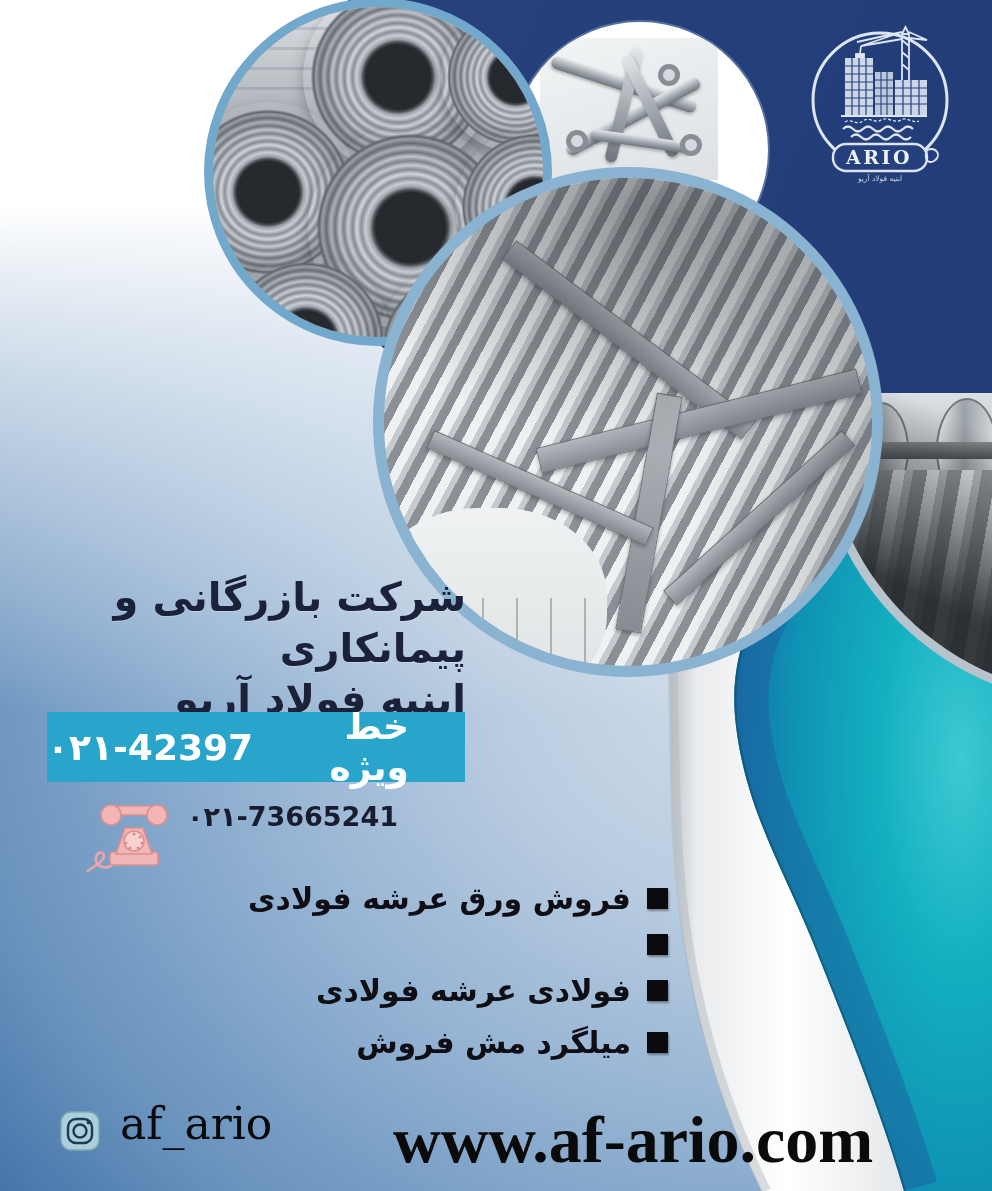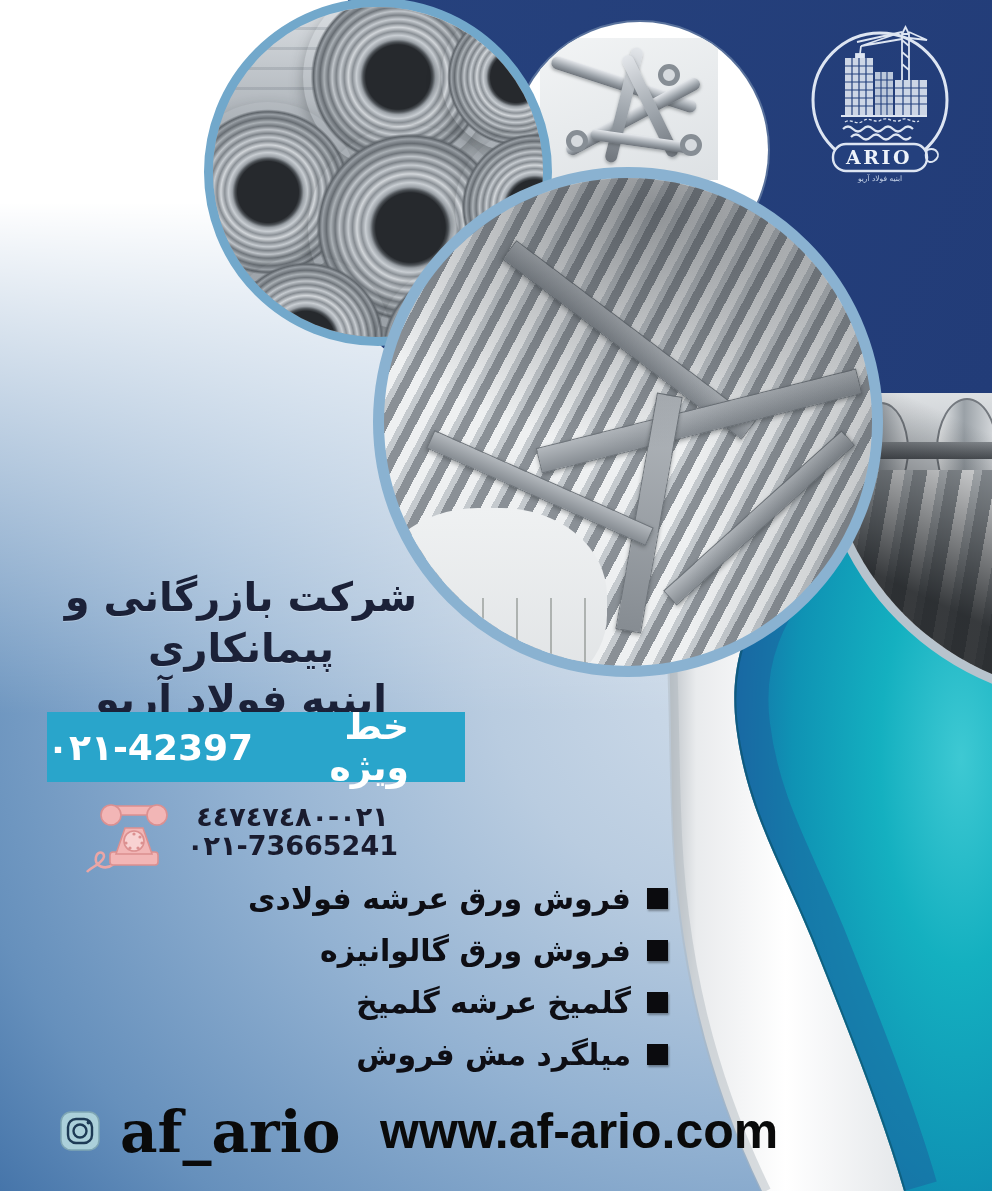--- a/index.html
+++ b/index.html
@@ -54,37 +54,37 @@
   .beam{position:absolute;background:linear-gradient(180deg,#b3b8bd,#868c92);border:1px solid #6e747a;box-shadow:0 2px 4px rgba(40,44,48,.4)}
   .sky{position:absolute;left:-12px;top:330px;width:235px;height:195px;border-radius:45%;
     background:linear-gradient(180deg,#eff1f2,#dfe2e4)}
   .trees{position:absolute;left:10px;top:90px;width:210px;height:100px;opacity:.5;
     background:repeating-linear-gradient(90deg,rgba(0,0,0,0) 0 32px,rgba(70,78,70,.7) 32px 34px)}
 
   
   .logo{left:805px;top:16px;width:150px;height:170px}
 
   
-  .title{left:16px;top:572px;width:450px;direction:rtl;text-align:center;
+  .title{left:16px;top:572px;width:450px;direction:rtl;
     font-size:40px;font-weight:800;line-height:1.27;color:#1b2138;text-shadow:0 1px 0 rgba(255,255,255,.25)}
   .hotline{left:47px;top:712px;width:418px;height:70px;background:#29a5cb;
     display:flex;align-items:center;justify-content:center;gap:22px;direction:rtl;padding-right:56px;
     color:#fff;font-size:36px;font-weight:800}
   .phones{left:185px;top:802px;width:215px;text-align:center;direction:rtl;
     font-size:27px;font-weight:800;color:#191b2e;line-height:1.08}
   .phone-icon{left:84px;top:790px}
   .services{left:270px;top:882px;width:398px;display:flex;flex-direction:column;gap:19px;direction:rtl;align-items:flex-start}
   .svc-row{display:flex;align-items:center;gap:16px}
   .svc-bullet{width:21px;height:21px;background:#0b0b0e;flex:0 0 auto;box-shadow:1px 2px 2px rgba(0,0,0,.35)}
   .svc-label{font-size:30px;font-weight:800;color:#0e0e14;line-height:1.1;white-space:nowrap}
   .footer-insta-icon{left:60px;top:1111px}
   .insta-handle{left:120px;top:1098px;font-family:"DejaVu Serif","Liberation Serif",serif;
-    font-size:58px;font-weight:700;color:#0a0a0a}
-  .website{left:380px;top:1102px;font-family:Liberation Sans, sans-serif;
-    font-size:50px;font-weight:700;color:#0a0a0a}
+    font-size:44px;font-weight:400;color:#0a0a0a}
+  .website{left:393px;top:1102px;font-family:Liberation Serif, serif;
+    font-size:66px;font-weight:700;color:#0a0a0a}
   .num{direction:ltr;unicode-bidi:isolate}
 </style>
 </head>
 <body>
 
 <div class="poster">
 
   <svg class="swoosh" width="992" height="1191" viewBox="0 0 992 1191">
     <defs>
       <linearGradient id="bandGrad" x1="0" y1="0" x2="1" y2="0">
@@ -213,36 +213,34 @@
       <circle cx="50" cy="44" r="1.6"></circle>
         <circle cx="56" cy="47" r="1.6"></circle>
         <circle cx="58" cy="53" r="1.6"></circle>
       <circle cx="54" cy="58" r="1.6"></circle>
         <circle cx="46" cy="58" r="1.6"></circle>
         <circle cx="42" cy="53" r="1.6"></circle>
     </g>
   </svg>
 
   <div class="abs phones">
-    <div class="num">٠٢١-٤٤٧٤٧٤٨٠</div>
     <div class="num">٠٢١-73665241</div>
   </div>
 
   <div class="abs services">
     <div class="svc-row">
       <span class="svc-bullet"></span>
       <span class="svc-label">فروش ورق عرشه فولادی</span>
     </div>
     <div class="svc-row">
       <span class="svc-bullet"></span>
-      <span class="svc-label">فروش ورق گالوانیزه</span>
-    </div>
-    <div class="svc-row">
-      <span class="svc-bullet"></span>
-      <span class="svc-label">گلمیخ عرشه گلمیخ</span>
+    </div>
+    <div class="svc-row">
+      <span class="svc-bullet"></span>
+      <span class="svc-label">فولادی عرشه فولادی</span>
     </div>
     <div class="svc-row">
       <span class="svc-bullet"></span>
       <span class="svc-label">میلگرد مش فروش</span>
     </div>
   </div>
 
   <svg class="abs footer-insta-icon" width="40" height="40" viewBox="0 0 40 40">
     <rect x="1" y="1" width="38" height="38" rx="10" fill="#abd0da" stroke="#7fa6b4" stroke-width="1.5"></rect>
     <rect x="8" y="8" width="24" height="24" rx="8" fill="none" stroke="#1d3a55" stroke-width="2.4"></rect>

